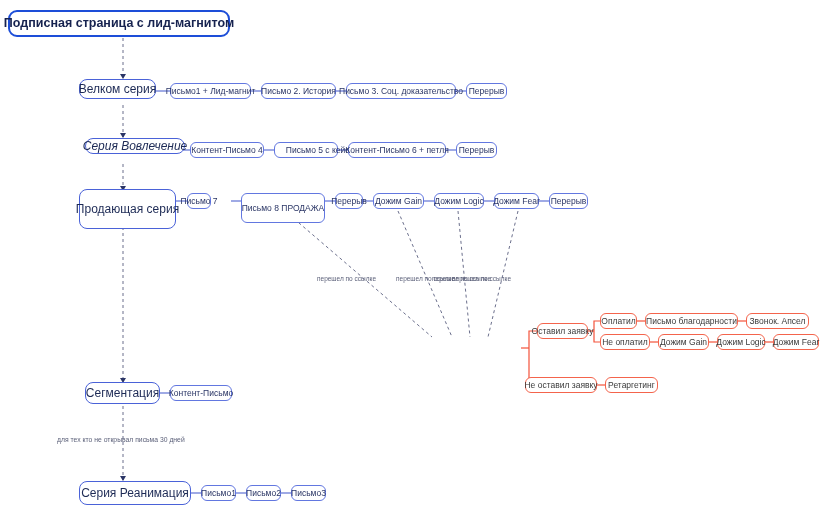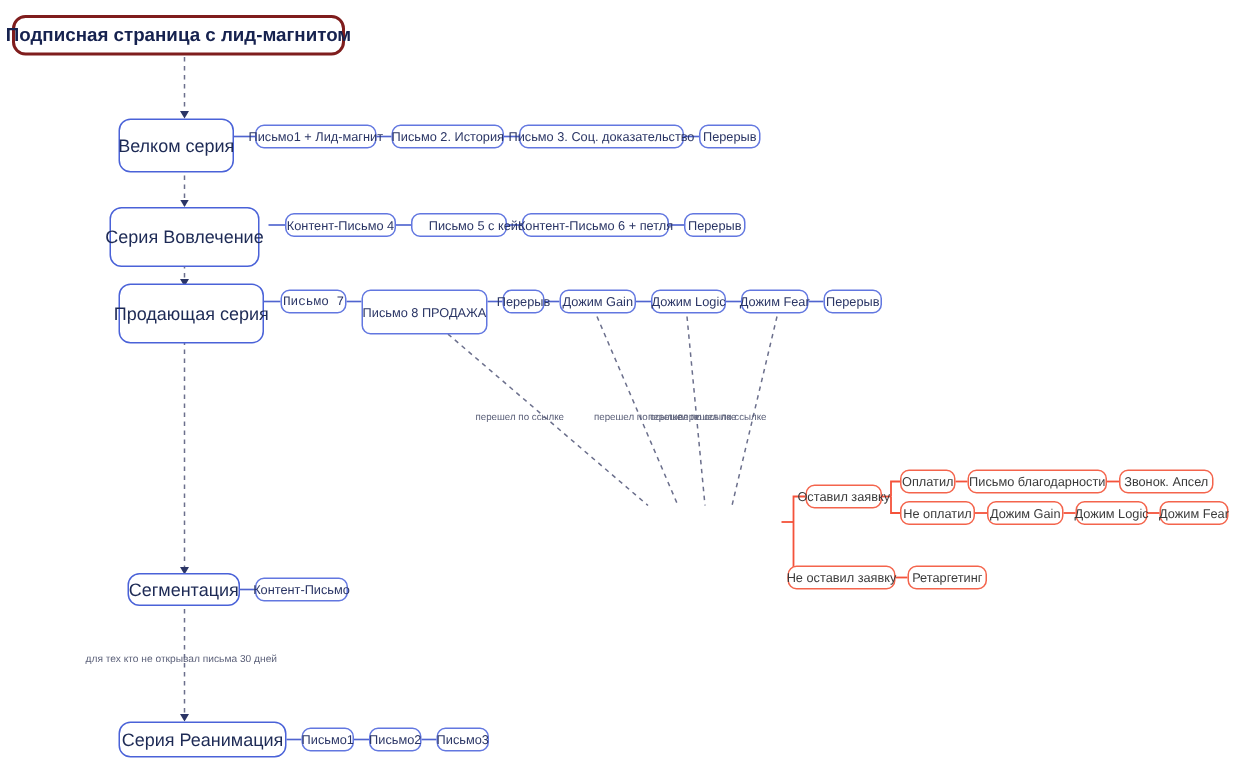--- a/index.html
+++ b/index.html
@@ -6,21 +6,21 @@
   body{width:830px;height:514px;overflow:hidden;
        font-family:"Liberation Sans","DejaVu Sans",sans-serif;}
   #canvas{position:relative;width:830px;height:514px;background:#fff;}
   svg#wires{position:absolute;left:0;top:0;width:830px;height:514px;pointer-events:none;}
 
   .node{position:absolute;box-sizing:border-box;display:flex;align-items:center;
         justify-content:center;text-align:center;border-radius:7px;background:#fff;
         white-space:nowrap;line-height:1.05;}
 
   
-  .n-title{border:2px solid #7f1d1d;color:#16224f;font-weight:bold;font-size:12.5px;
+  .n-title{border:2px solid #1d4ed8;color:#16224f;font-weight:bold;font-size:12.5px;
            border-radius:9px;padding:0 10px;}
 
   
   .n-blue-main{border:1.3px solid #4a62d8;color:#1d2a55;font-size:12px;border-radius:8px;}
   
   .n-blue{border:1px solid #6277e0;color:#2a3565;font-size:8.5px;border-radius:6px;}
 
   
   .n-red-main{border:1.4px solid #f4523a;color:#2b2b2b;font-size:12px;border-radius:8px;}
   .n-red{border:1px solid #f4644c;color:#3a3a3a;font-size:8.5px;border-radius:6px;}
@@ -104,56 +104,56 @@
       <path d="M765,342 L773,342"></path>
 
       <path d="M597,385 L605,385"></path>
     </g>
   </svg>
 
   <div class="node n-title" style="left:8px;top:10px;width:222px;height:27px;">
     <span>Подписная страница с лид-магнитом</span>
   </div>
 
-  <div class="node n-blue-main" style="left:79px;top:79px;width:77px;height:36px;">
+  <div class="node n-blue-main" style="left:79px;top:79px;width:77px;height:20px;">
     <span>Велком серия</span>
   </div>
   <div class="node n-blue" style="left:170px;top:83px;width:81px;height:16px;">
     <span>Письмо1 + Лид-магнит</span>
   </div>
   <div class="node n-blue" style="left:261px;top:83px;width:75px;height:16px;">
     <span>Письмо 2. История</span>
   </div>
   <div class="node n-blue" style="left:346px;top:83px;width:110px;height:16px;">
     <span>Письмо 3. Соц. доказательство</span>
   </div>
   <div class="node n-blue" style="left:466px;top:83px;width:41px;height:16px;">
     <span>Перерыв</span>
   </div>
 
-  <div class="node n-blue-main" style="left:73px;top:138px;width:100px;height:40px;">
+  <div class="node n-blue-main" style="left:85px;top:138px;width:100px;height:16px;font-style:italic;">
     <span>Серия Вовлечение</span>
   </div>
   <div class="node n-blue" style="left:190px;top:142px;width:74px;height:16px;">
     <span>Контент-Письмо 4</span>
   </div>
   <div class="node n-blue" style="left:274px;top:142px;width:64px;height:16px;padding-left:34px;">
     <span>Письмо 5 с кейсом</span>
   </div>
   <div class="node n-blue" style="left:348px;top:142px;width:98px;height:16px;">
     <span>Контент-Письмо 6 + петля</span>
   </div>
   <div class="node n-blue" style="left:456px;top:142px;width:41px;height:16px;">
     <span>Перерыв</span>
   </div>
 
   <div class="node n-blue-main" style="left:79px;top:189px;width:97px;height:40px;">
     <span>Продающая серия</span>
   </div>
-  <div class="node n-blue" style="left:187px;top:193px;width:44px;height:16px;font-family:Liberation Mono, monospace;">
+  <div class="node n-blue" style="left:187px;top:193px;width:24px;height:16px;">
     <span>Письмо 7</span>
   </div>
   <div class="node n-blue" style="left:241px;top:193px;width:84px;height:30px;">
     <span>Письмо 8 ПРОДАЖА</span>
   </div>
   <div class="node n-blue" style="left:335px;top:193px;width:28px;height:16px;">
     <span>Перерыв</span>
   </div>
   <div class="node n-blue" style="left:373px;top:193px;width:51px;height:16px;">
     <span>Дожим Gain</span>

